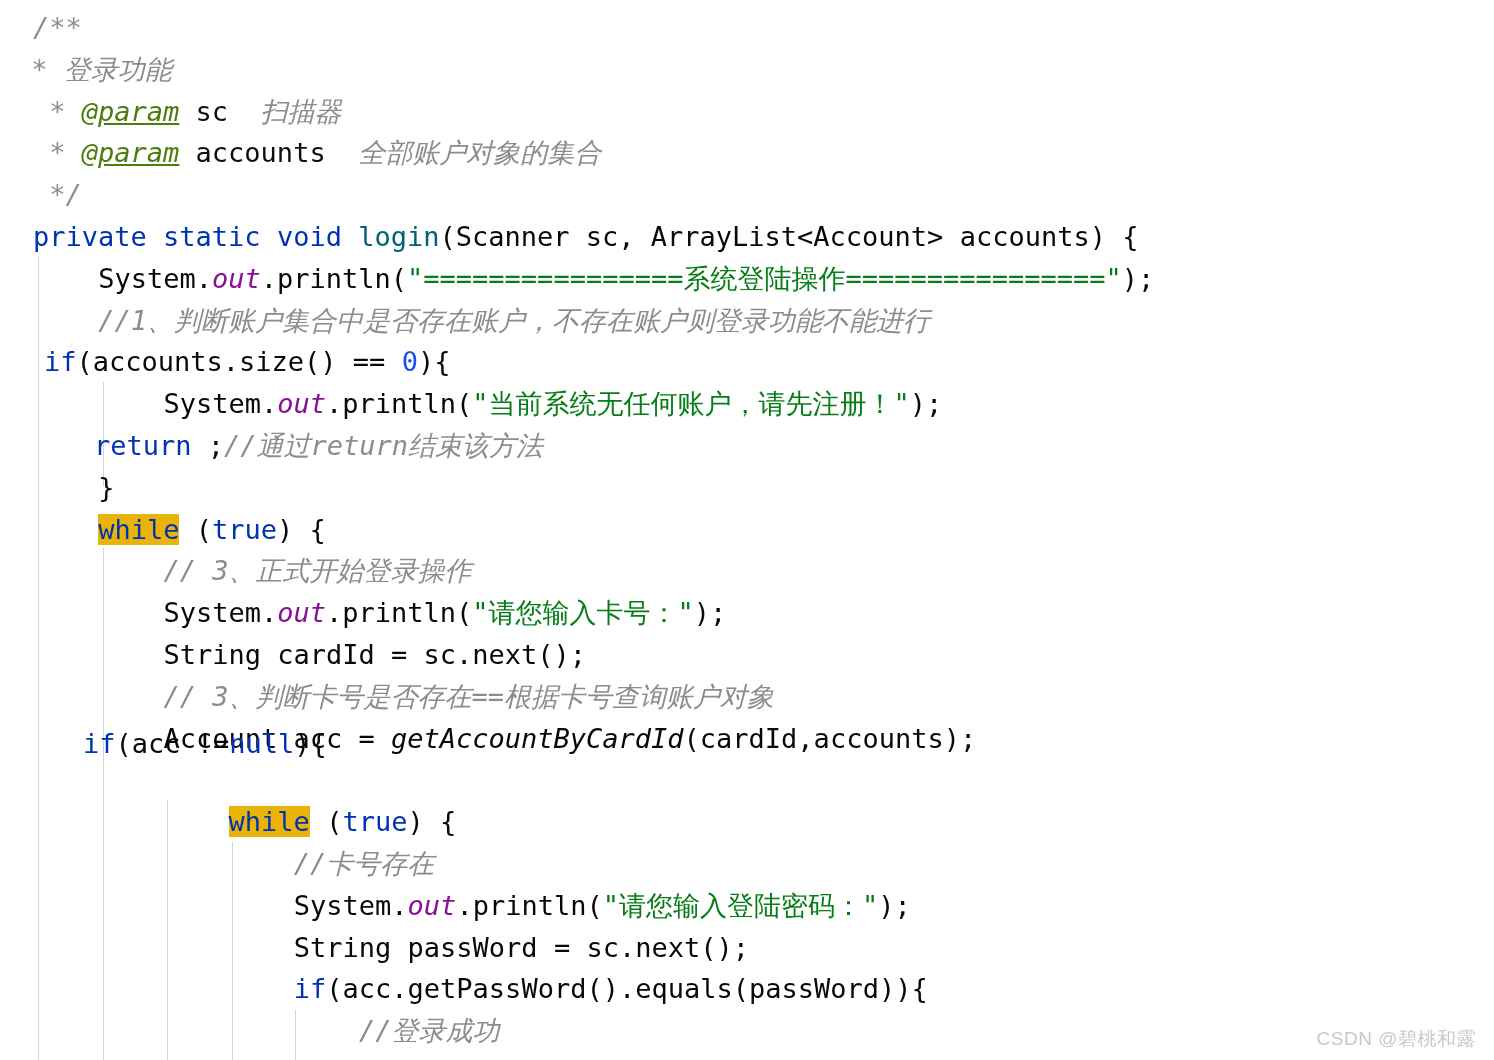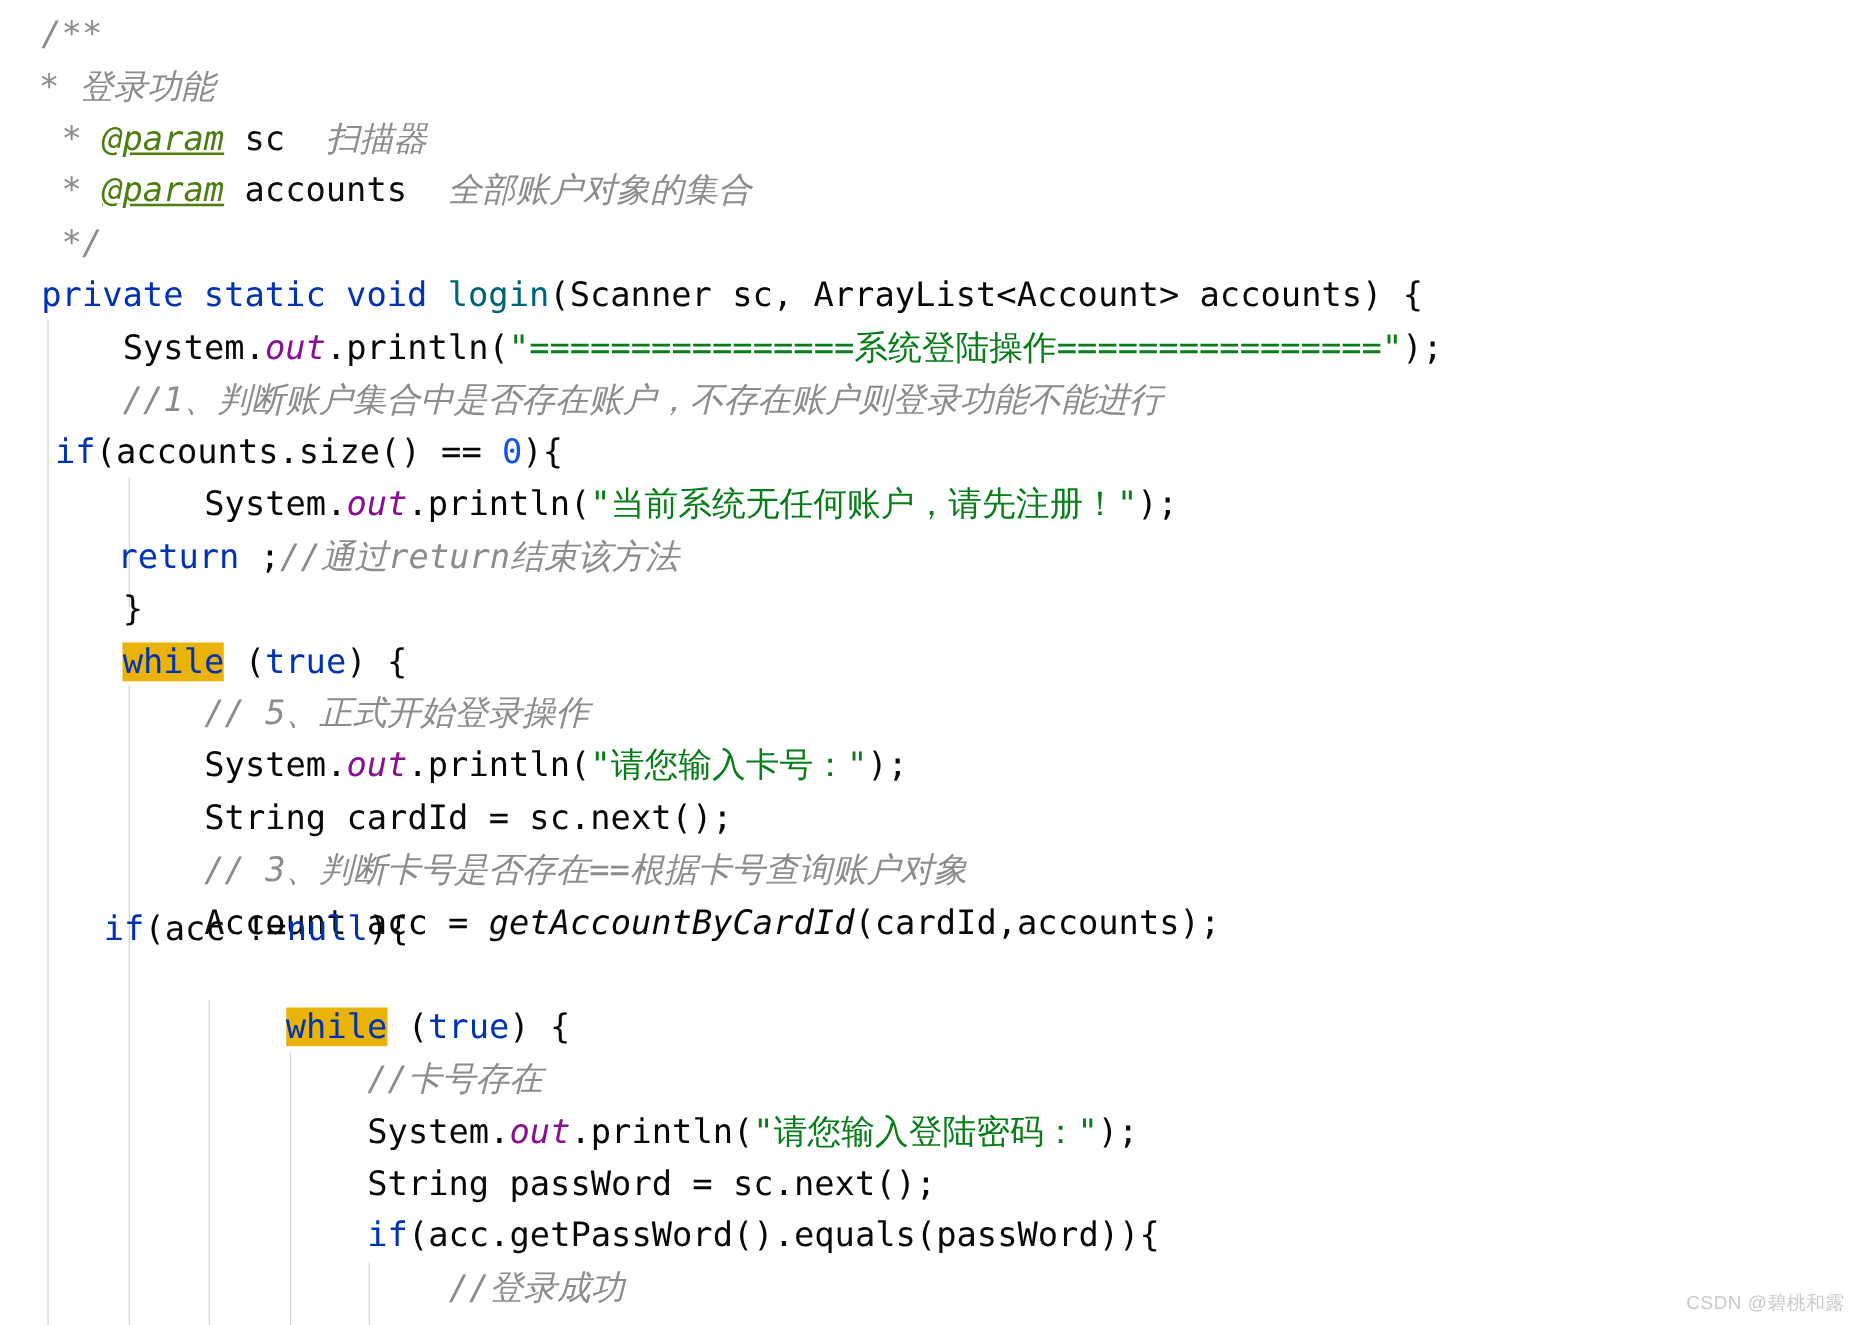--- a/index.html
+++ b/index.html
@@ -53,21 +53,21 @@
   .cmt-par  { color: #0e0e0e; font-weight: normal; }
   .plain    { color: #080808; }
   .static-m { color: #080808; font-style: italic; }
 
   
   #watermark {
     position: absolute;
     right: 18px;
     bottom: 8px;
     font-family: "Liberation Sans", sans-serif;
-    font-size: 15px;
+    font-size: 19px;
     color: #c9c9c9;
     white-space: pre;
     letter-spacing: 0.5px;
   }
 </style>
 </head>
 <body>
 
 <div id="editor">
   <div id="guides">
@@ -85,21 +85,21 @@
       <div class="code-line" style="top: 132.4px; padding-left: 33px;"><span class="tok cmt"> * </span><span class="tok cmt-tag">@param</span><span class="tok cmt"> </span><span class="tok cmt-par">accounts</span><span class="tok cmt">  全部账户对象的集合</span></div>
       <div class="code-line" style="top: 174.2px; padding-left: 33px;"><span class="tok cmt"> */</span></div>
       <div class="code-line" style="top: 216px; padding-left: 33px;"><span class="tok kw">private</span><span class="tok plain"> </span><span class="tok kw">static</span><span class="tok plain"> </span><span class="tok kw">void</span><span class="tok plain"> </span><span class="tok method">login</span><span class="tok plain">(Scanner sc, ArrayList&lt;Account&gt; accounts) {</span></div>
       <div class="code-line" style="top: 257.8px; padding-left: 98.2px;"><span class="tok plain">System.</span><span class="tok field">out</span><span class="tok plain">.println(</span><span class="tok str">"================系统登陆操作================"</span><span class="tok plain">);</span></div>
       <div class="code-line" style="top: 299.6px; padding-left: 98.2px;"><span class="tok cmt">//1、判断账户集合中是否存在账户，不存在账户则登录功能不能进行</span></div>
       <div class="code-line" style="top: 341.4px; padding-left: 44px;"><span class="tok kw">if</span><span class="tok plain">(accounts.size() == </span><span class="tok num">0</span><span class="tok plain">){</span></div>
       <div class="code-line" style="top: 383.2px; padding-left: 163.4px;"><span class="tok plain">System.</span><span class="tok field">out</span><span class="tok plain">.println(</span><span class="tok str">"当前系统无任何账户，请先注册！"</span><span class="tok plain">);</span></div>
       <div class="code-line" style="top: 425px; padding-left: 94px;"><span class="tok kw">return</span><span class="tok plain"> ;</span><span class="tok cmt">//通过return结束该方法</span></div>
       <div class="code-line" style="top: 466.8px; padding-left: 98.2px;"><span class="tok plain">}</span></div>
       <div class="code-line" style="top: 508.6px; padding-left: 98.2px;"><span class="tok kw-hl">while</span><span class="tok plain"> (</span><span class="tok kw">true</span><span class="tok plain">) {</span></div>
-      <div class="code-line" style="top: 550.4px; padding-left: 163.4px;"><span class="tok cmt">// 5、正式开始登录操作</span></div>
+      <div class="code-line" style="top: 550.4px; padding-left: 163.4px;"><span class="tok cmt">// 3、正式开始登录操作</span></div>
       <div class="code-line" style="top: 592.2px; padding-left: 163.4px;"><span class="tok plain">System.</span><span class="tok field">out</span><span class="tok plain">.println(</span><span class="tok str">"请您输入卡号："</span><span class="tok plain">);</span></div>
       <div class="code-line" style="top: 634px; padding-left: 163.4px;"><span class="tok plain">String cardId = sc.next();</span></div>
       <div class="code-line" style="top: 675.8px; padding-left: 163.4px;"><span class="tok cmt">// 3、判断卡号是否存在==根据卡号查询账户对象</span></div>
       <div class="code-line" style="top: 717.6px; padding-left: 163.4px;"><span class="tok plain">Account acc = </span><span class="tok static-m">getAccountByCardId</span><span class="tok plain">(cardId,accounts);</span></div>
       <div class="code-line" style="top: 723px; padding-left: 83px;"><span class="tok kw">if</span><span class="tok plain">(acc !=</span><span class="tok kw">null</span><span class="tok plain">){</span></div>
       <div class="code-line" style="top: 801.2px; padding-left: 228.6px;"><span class="tok kw-hl">while</span><span class="tok plain"> (</span><span class="tok kw">true</span><span class="tok plain">) {</span></div>
       <div class="code-line" style="top: 843px; padding-left: 293.8px;"><span class="tok cmt">//卡号存在</span></div>
       <div class="code-line" style="top: 884.8px; padding-left: 293.8px;"><span class="tok plain">System.</span><span class="tok field">out</span><span class="tok plain">.println(</span><span class="tok str">"请您输入登陆密码："</span><span class="tok plain">);</span></div>
       <div class="code-line" style="top: 926.6px; padding-left: 293.8px;"><span class="tok plain">String passWord = sc.next();</span></div>
       <div class="code-line" style="top: 968.4px; padding-left: 293.8px;"><span class="tok kw">if</span><span class="tok plain">(acc.getPassWord().equals(passWord)){</span></div>

